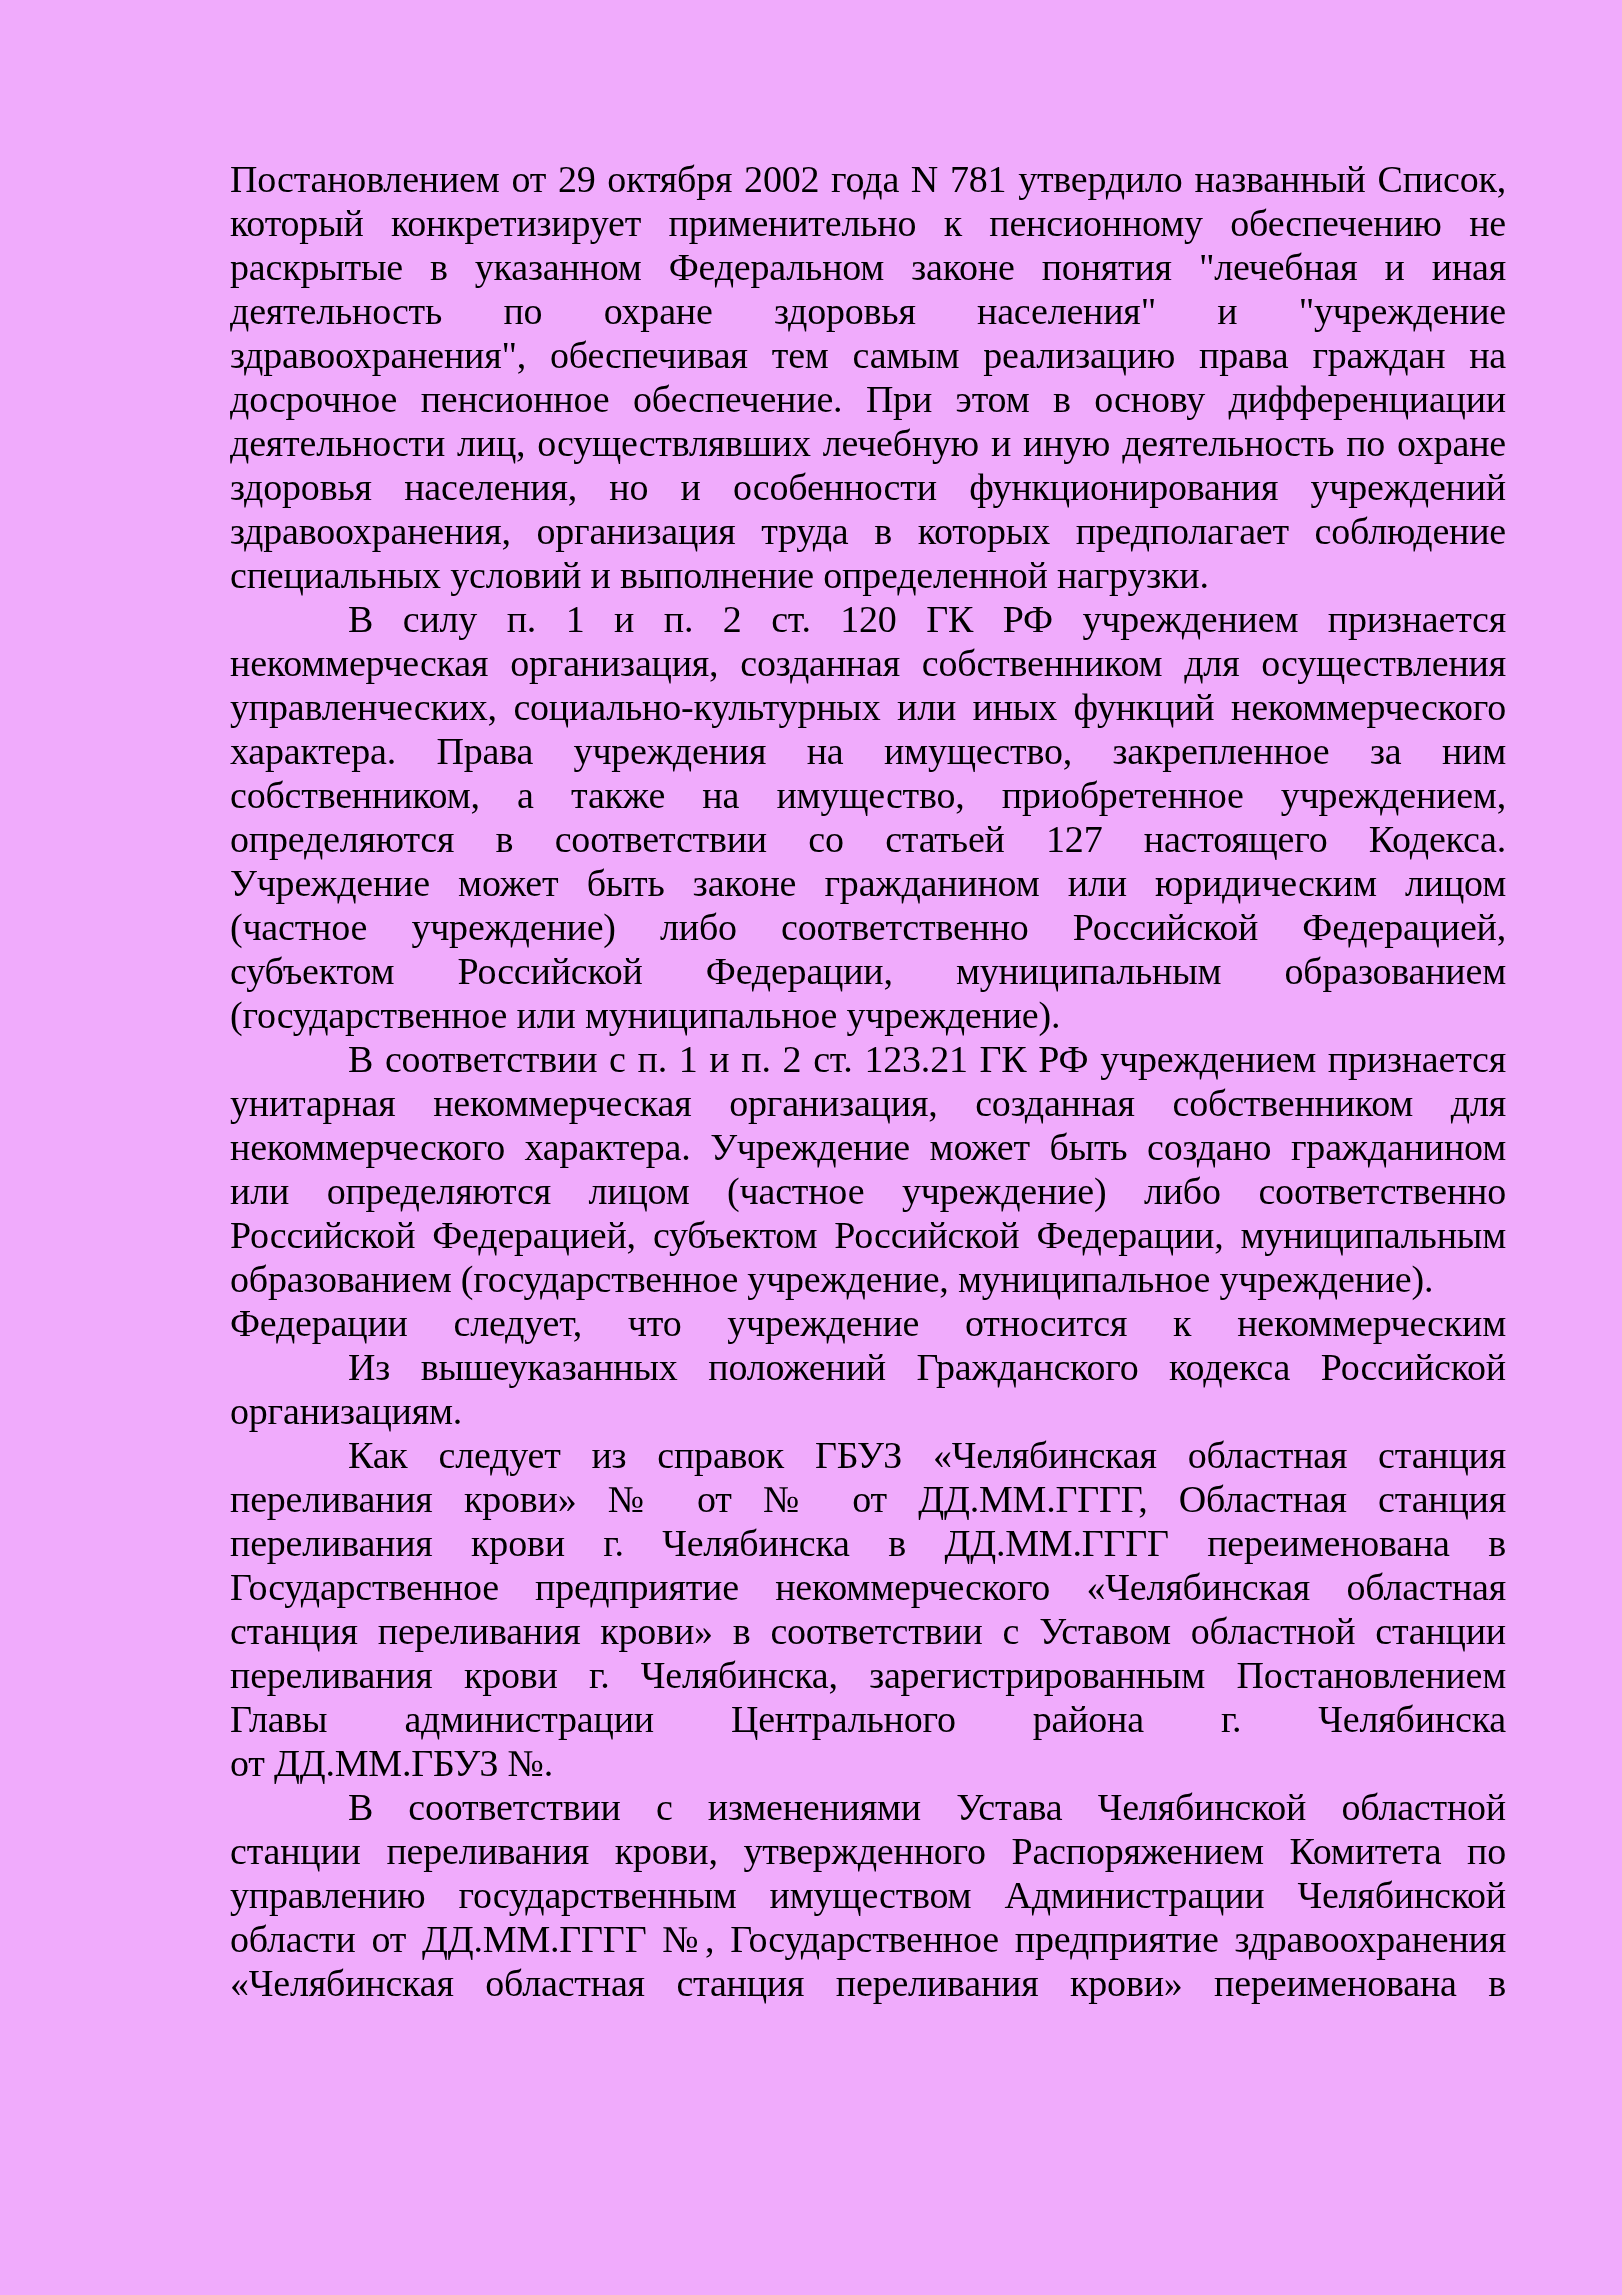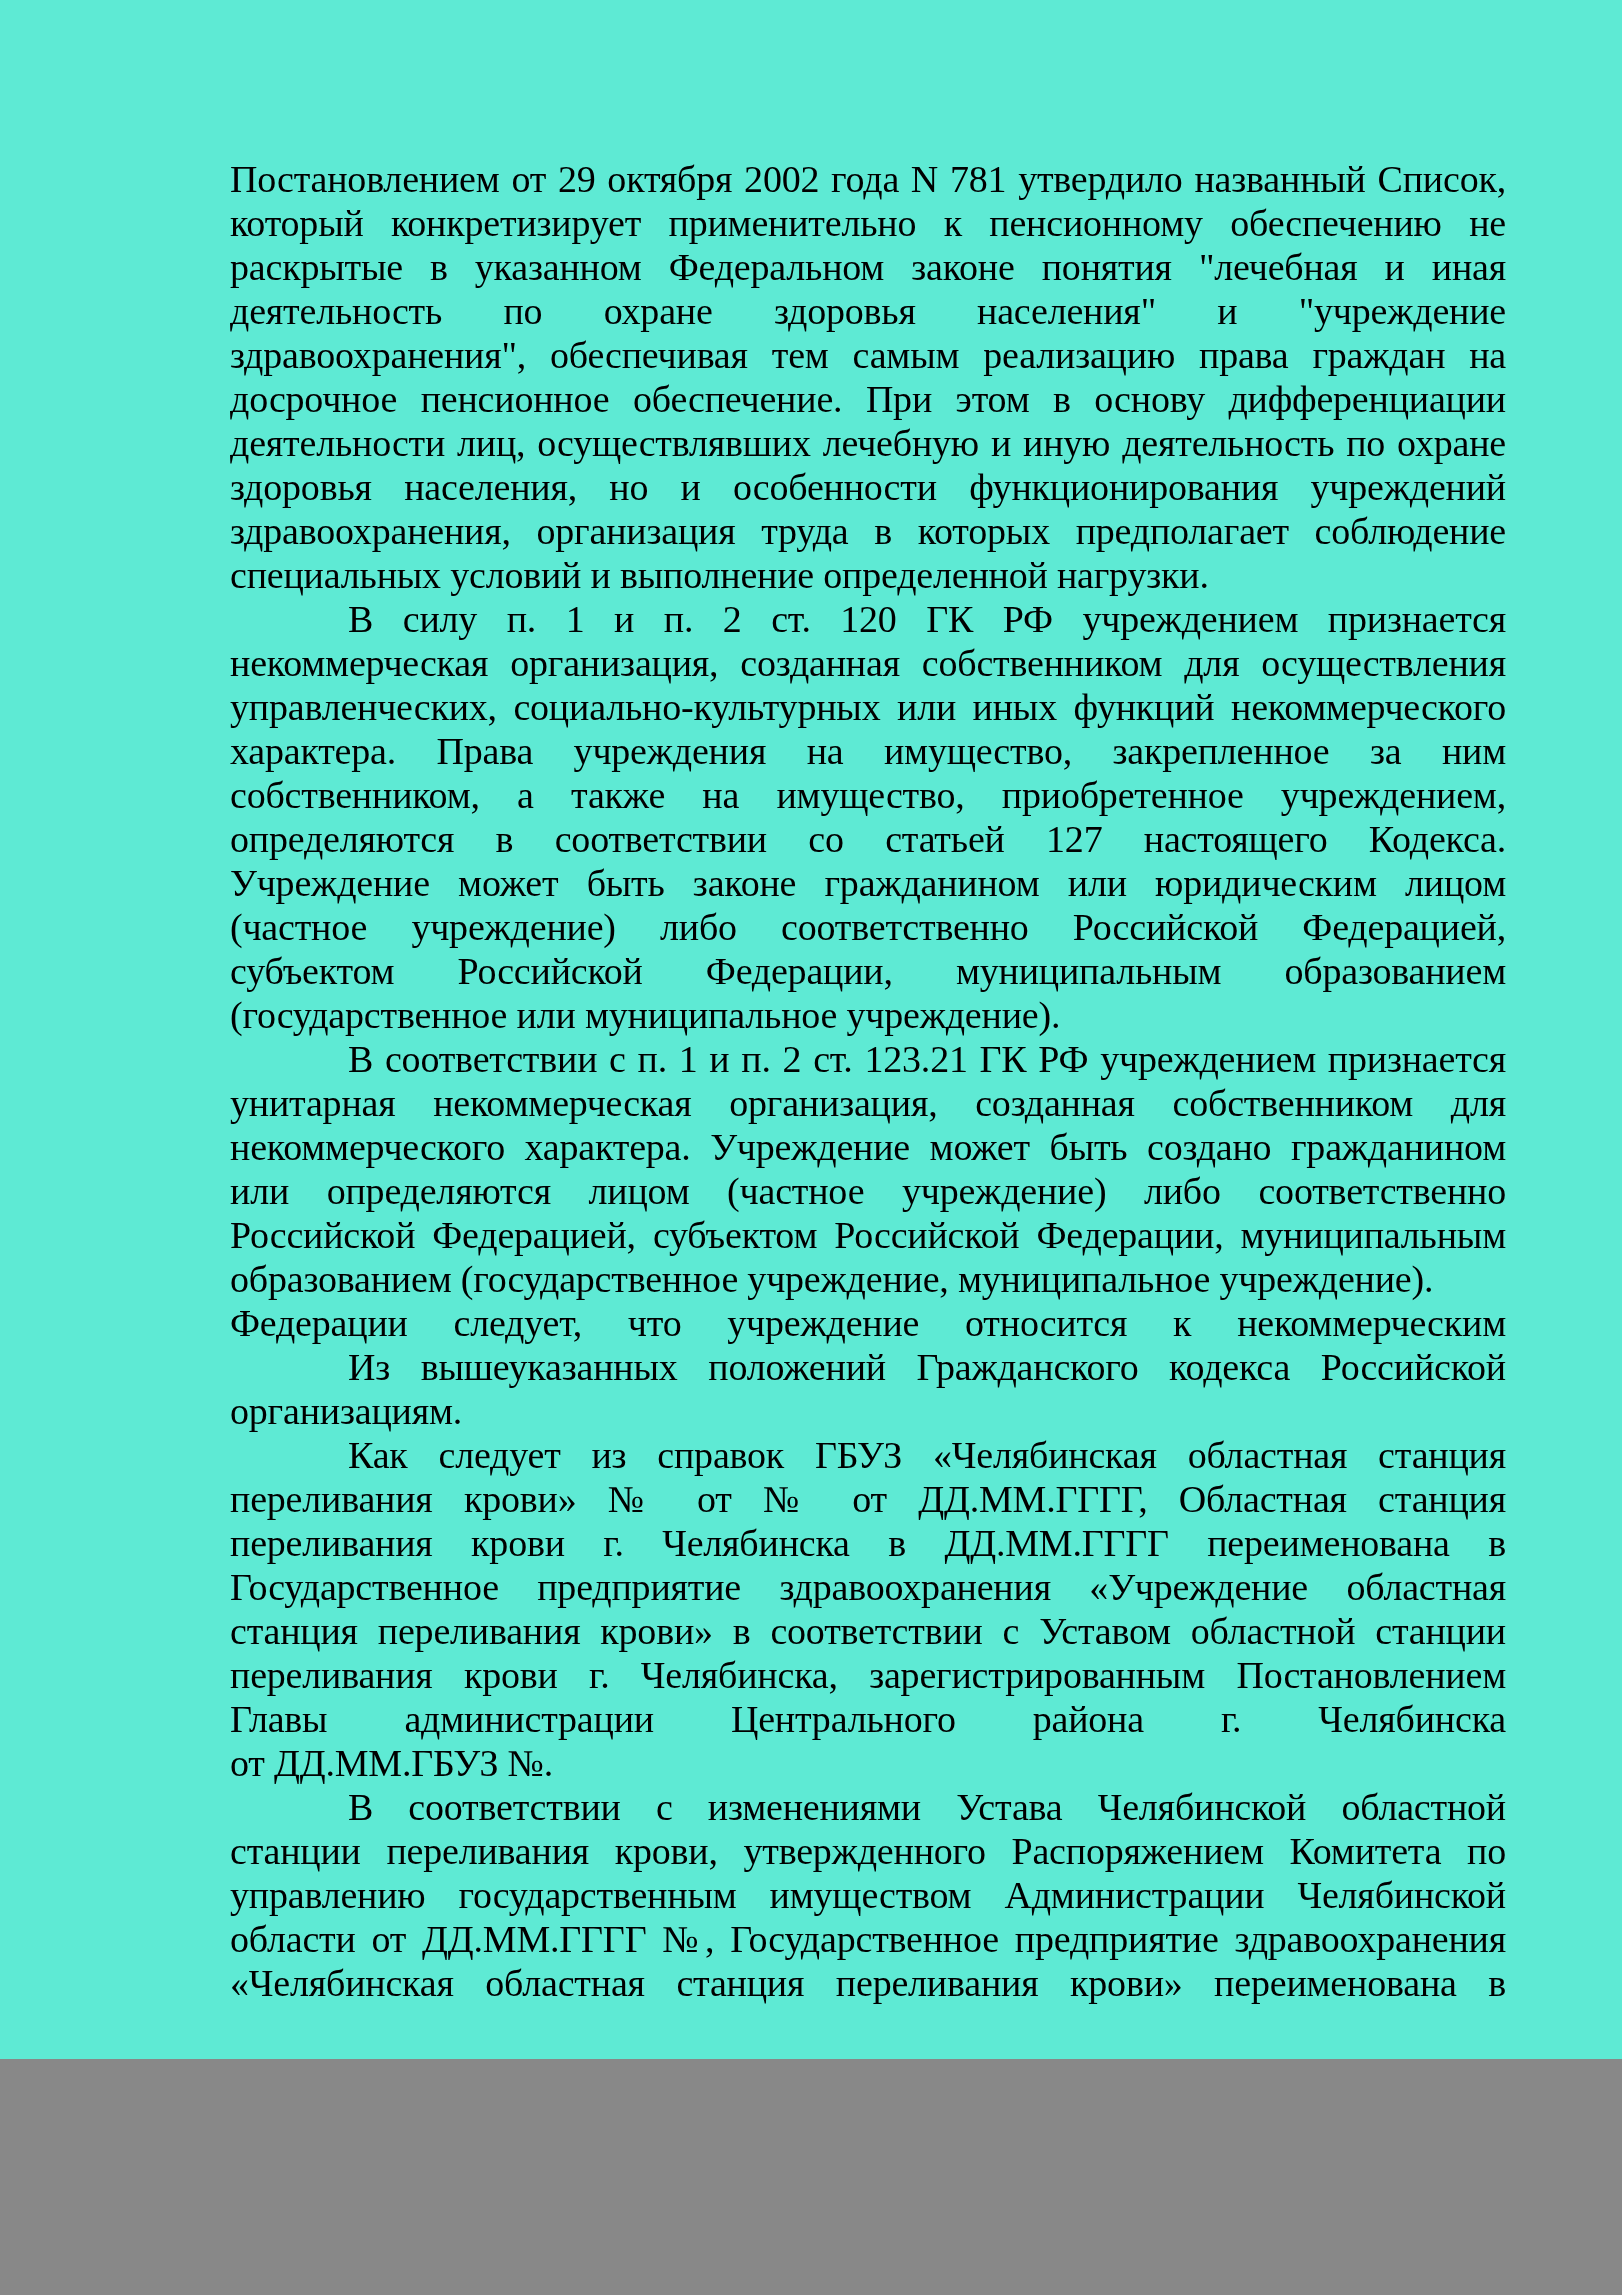--- a/index.html
+++ b/index.html
@@ -3,22 +3,22 @@
 <meta charset="utf-8">
 <style>
   html, body {
     margin: 0;
     padding: 0;
     background: #888;
   }
   .page {
     position: relative;
     width: 1623px;
-    height: 2059px;
-    background: #5eead4;
+    height: 2295px;
+    background: #f0abfc;
     margin: 0 auto;
     overflow: hidden;
     font-family: "Liberation Serif", "DejaVu Serif", serif;
     color: #000000;
   }
   .doc-body {
     position: absolute;
     left: 230px;
     top: 157px;
     width: 1276px;
@@ -81,21 +81,21 @@
       </div>
       <div class="paragraph">
         <div class="line">Федерации следует, что учреждение относится к некоммерческим</div>
         <div class="line indent">Из вышеуказанных положений Гражданского кодекса Российской</div>
         <div class="line last">организациям.</div>
       </div>
       <div class="paragraph">
         <div class="line indent">Как следует из справок ГБУЗ «Челябинская областная станция</div>
         <div class="line">переливания крови» № от № от ДД.ММ.ГГГГ, Областная станция</div>
         <div class="line">переливания крови г. Челябинска в ДД.ММ.ГГГГ переименована в</div>
-        <div class="line">Государственное предприятие здравоохранения «Учреждение областная</div>
+        <div class="line">Государственное предприятие некоммерческого «Челябинская областная</div>
         <div class="line">станция переливания крови» в соответствии с Уставом областной станции</div>
         <div class="line">переливания крови г. Челябинска, зарегистрированным Постановлением</div>
         <div class="line">Главы администрации Центрального района г. Челябинска</div>
         <div class="line last">от ДД.ММ.ГБУЗ №.</div>
       </div>
       <div class="paragraph">
         <div class="line indent">В соответствии с изменениями Устава Челябинской областной</div>
         <div class="line">станции переливания крови, утвержденного Распоряжением Комитета по</div>
         <div class="line">управлению государственным имуществом Администрации Челябинской</div>
         <div class="line">области от ДД.ММ.ГГГГ №, Государственное предприятие здравоохранения</div>

